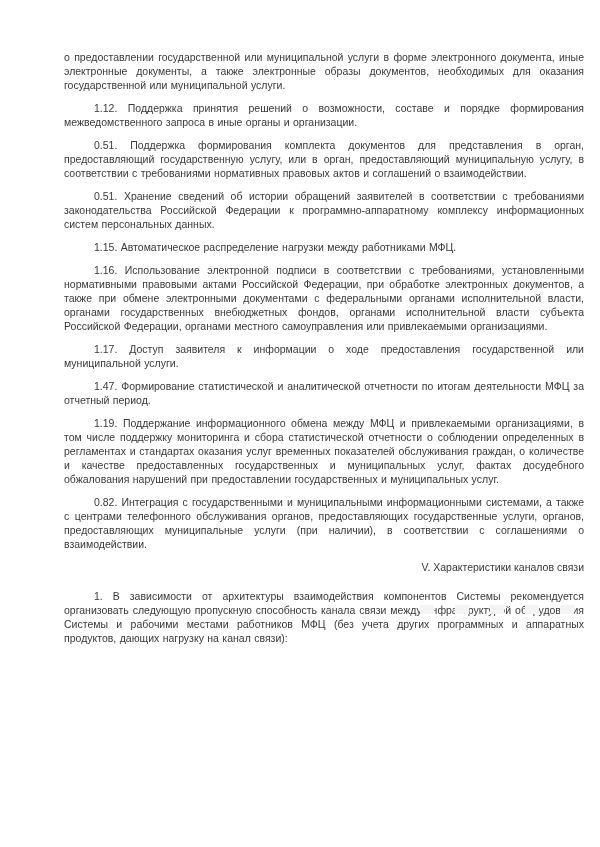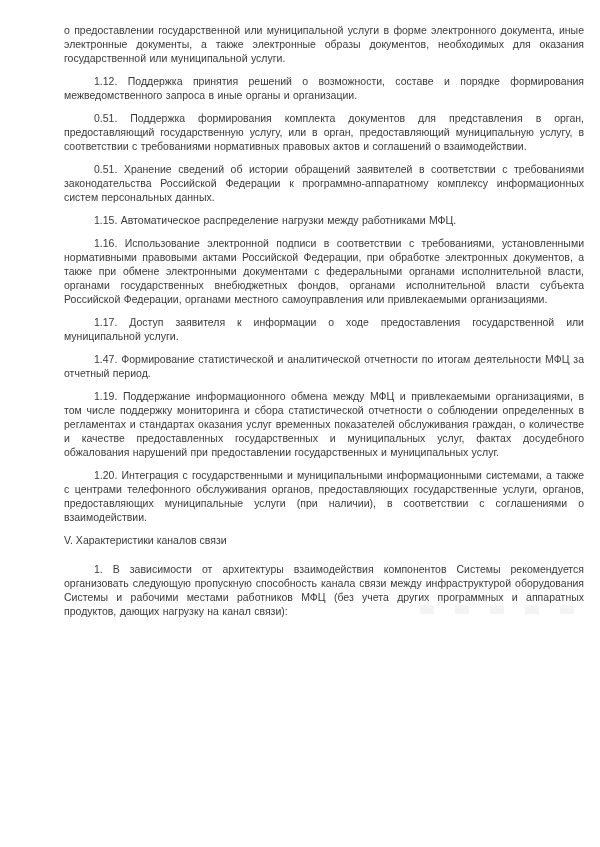--- a/index.html
+++ b/index.html
@@ -14,40 +14,40 @@
     overflow: hidden;
     font-family: "Liberation Sans", "DejaVu Sans", sans-serif;
     color: #3a3a3a;
   }
   .page {
     position: absolute;
     top: 0; left: 0;
     width: 600px;
     height: 621px;
     box-sizing: border-box;
-    padding: 23px 16px 0 64px;
+    padding: 50px 16px 0 64px;
     background: #ffffff;
   }
   .para {
     margin: 0 0 9px 0;
     font-size: 10.5px;
     line-height: 14px;
     text-align: justify;
     text-indent: 30px;
     word-spacing: 0.5px;
   }
   .para.no-indent {
     text-indent: 0;
   }
   .section-heading {
     margin: 3px 0 15px 0;
     font-size: 10.5px;
     line-height: 14px;
     font-weight: normal;
-    text-align: left;
+    text-align: right;
     text-indent: 0;
   }
   .scan-artifact {
     position: absolute;
     right: 6px;
     bottom: 7px;
     width: 174px;
     height: 9px;
     background: repeating-linear-gradient(
       90deg,
@@ -64,21 +64,21 @@
   <p class="para no-indent">о предоставлении государственной или муниципальной услуги в форме электронного документа, иные электронные документы, а также электронные образы документов, необходимых для оказания государственной или муниципальной услуги.</p>
 
   <p class="para">1.12. Поддержка принятия решений о возможности, составе и порядке формирования межведомственного запроса в иные органы и организации.</p>
   <p class="para">0.51. Поддержка формирования комплекта документов для представления в орган, предоставляющий государственную услугу, или в орган, предоставляющий муниципальную услугу, в соответствии с требованиями нормативных правовых актов и соглашений о взаимодействии.</p>
   <p class="para">0.51. Хранение сведений об истории обращений заявителей в соответствии с требованиями законодательства Российской Федерации к программно-аппаратному комплексу информационных систем персональных данных.</p>
   <p class="para">1.15. Автоматическое распределение нагрузки между работниками МФЦ.</p>
   <p class="para">1.16. Использование электронной подписи в соответствии с требованиями, установленными нормативными правовыми актами Российской Федерации, при обработке электронных документов, а также при обмене электронными документами с федеральными органами исполнительной власти, органами государственных внебюджетных фондов, органами исполнительной власти субъекта Российской Федерации, органами местного самоуправления или привлекаемыми организациями.</p>
   <p class="para">1.17. Доступ заявителя к информации о ходе предоставления государственной или муниципальной услуги.</p>
   <p class="para">1.47. Формирование статистической и аналитической отчетности по итогам деятельности МФЦ за отчетный период.</p>
   <p class="para">1.19. Поддержание информационного обмена между МФЦ и привлекаемыми организациями, в том числе поддержку мониторинга и сбора статистической отчетности о соблюдении определенных в регламентах и стандартах оказания услуг временных показателей обслуживания граждан, о количестве и качестве предоставленных государственных и муниципальных услуг, фактах досудебного обжалования нарушений при предоставлении государственных и муниципальных услуг.</p>
-  <p class="para">1.20. Интеграция с государственными и муниципальными информационными системами, а также с центрами телефонного обслуживания органов, предоставляющих государственные услуги, органов, предоставляющих муниципальные услуги (при наличии), в соответствии с соглашениями о взаимодействии.</p>
+  <p class="para">0.82. Интеграция с государственными и муниципальными информационными системами, а также с центрами телефонного обслуживания органов, предоставляющих государственные услуги, органов, предоставляющих муниципальные услуги (при наличии), в соответствии с соглашениями о взаимодействии.</p>
 
   <h3 class="section-heading">V. Характеристики каналов связи</h3>
 
   <p class="para">1. В зависимости от архитектуры взаимодействия компонентов Системы рекомендуется организовать следующую пропускную способность канала связи между инфраструктурой оборудования Системы и рабочими местами работников МФЦ (без учета других программных и аппаратных продуктов, дающих нагрузку на канал связи):</p>
 
   <div class="scan-artifact"></div>
 
 </div>
 
 </body></html>

